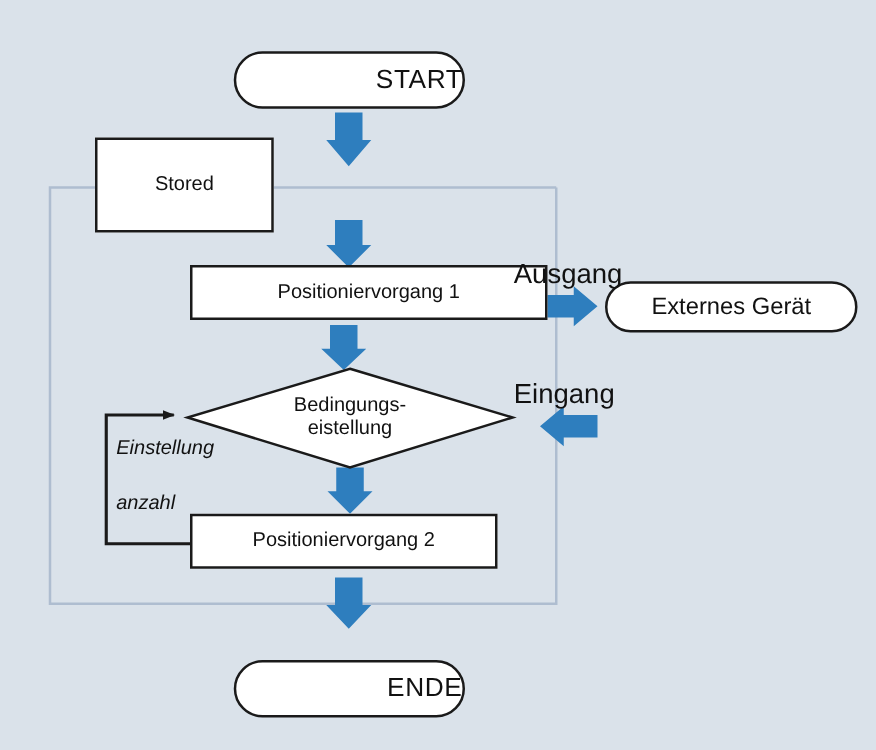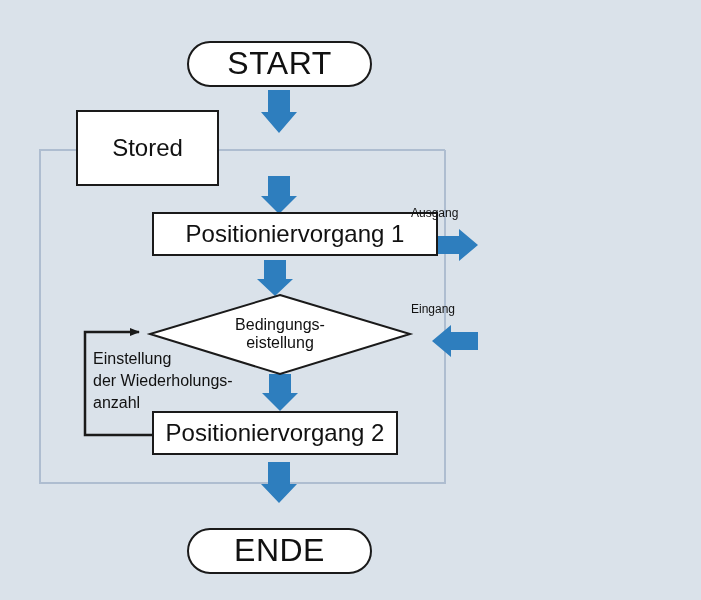--- a/index.html
+++ b/index.html
@@ -35,25 +35,26 @@
     justify-content: center;
     text-align: center;
     color: #111111;
     line-height: 1.12;
   }
   .terminator {
     border-radius: 999px;
     border-width: 2px;
   }
   .t-start, .t-end {
-    font-size: 32px;
+    font-size: 21px;
     letter-spacing: 0.5px;
+    justify-content: flex-end;
   }
   .proc {
-    font-size: 24px;
+    font-size: 16px;
   }
   .ext {
     font-size: 19px;
   }
   .diamond-wrap {
     position: absolute;
     display: flex;
     align-items: center;
     justify-content: center;
     text-align: center;
@@ -63,26 +64,27 @@
     pointer-events: none;
   }
   .diamond-wrap .dtext {
     position: relative;
     z-index: 3;
     pointer-events: auto;
   }
   .freetext {
     position: absolute;
     color: #111111;
-    font-size: 12px;
+    font-size: 22px;
     line-height: 1.22;
     white-space: pre;
   }
   .freetext.small {
     font-size: 16px;
+    font-style: italic;
   }
 </style>
 </head>
 <body>
 
 <div id="stage">
 
   <svg id="wires" viewBox="0 0 701 600">
     <defs>
       <marker id="blkarrow" markerWidth="10" markerHeight="10" refX="9" refY="4" orient="auto" markerUnits="userSpaceOnUse">
@@ -151,24 +153,26 @@
   </div>
 
   <div class="node proc" style="left:152px; top:411px; width:246px; height:44px;">
     <span>Positioniervorgang 2</span>
   </div>
 
   <div class="node terminator t-end" style="left:187px; top:508px; width:185px; height:46px;margin-top:20px;">
     <span>ENDE</span>
   </div>
 
+  <div class="node terminator ext" style="left:484px; top:225px; width:202px; height:41px;">
+    <span>Externes Gerät</span>
+  </div>
 
 
   <div class="freetext" style="left:411px; top:206px;">Ausgang</div>
 
   <div class="freetext" style="left:411px; top:302px;">Eingang</div>
 
 
   <div class="freetext small" style="left:93px; top:349px;">Einstellung</div>
-  <div class="freetext small" style="left:93px; top:371px;">der Wiederholungs-</div>
   <div class="freetext small" style="left:93px; top:393px;">anzahl</div>
 
 </div>
 
 </body></html>

